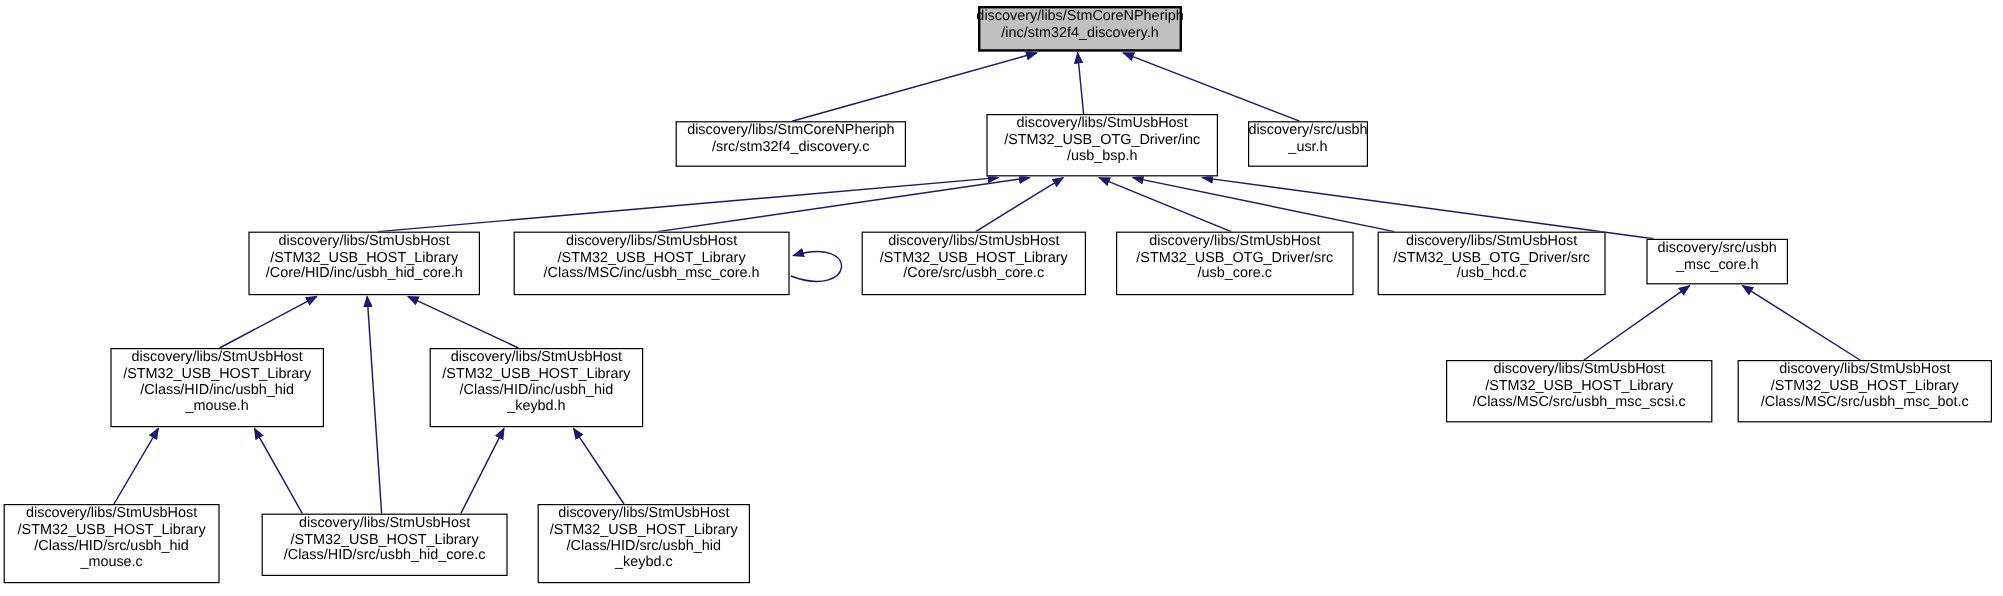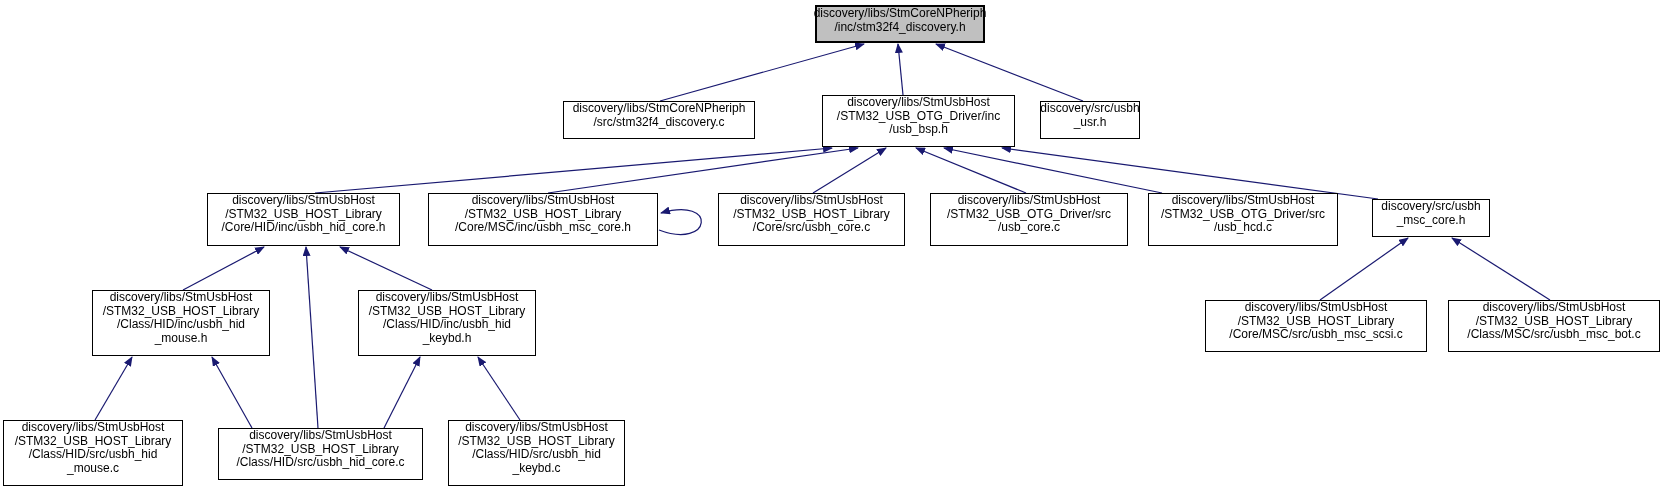--- a/index.html
+++ b/index.html
@@ -99,21 +99,21 @@
         <div class="line">_usr.h</div>
       </div>
       <div class="node" style="left: 207px; top: 193px; width: 193px; height: 53px; background: rgb(255, 255, 255); border-color: rgb(0, 0, 0);">
         <div class="line">discovery/libs/StmUsbHost</div>
         <div class="line">/STM32_USB_HOST_Library</div>
         <div class="line">/Core/HID/inc/usbh_hid_core.h</div>
       </div>
       <div class="node" style="left: 428px; top: 193px; width: 230px; height: 53px; background: rgb(255, 255, 255); border-color: rgb(0, 0, 0);">
         <div class="line">discovery/libs/StmUsbHost</div>
         <div class="line">/STM32_USB_HOST_Library</div>
-        <div class="line">/Core/MSC/inc/usbh_msc_core.h</div>
+        <div class="line">/Class/MSC/inc/usbh_msc_core.h</div>
       </div>
       <div class="node" style="left: 718px; top: 193px; width: 187px; height: 53px; background: rgb(255, 255, 255); border-color: rgb(0, 0, 0);">
         <div class="line">discovery/libs/StmUsbHost</div>
         <div class="line">/STM32_USB_HOST_Library</div>
         <div class="line">/Core/src/usbh_core.c</div>
       </div>
       <div class="node" style="left: 930px; top: 193px; width: 198px; height: 53px; background: rgb(255, 255, 255); border-color: rgb(0, 0, 0);">
         <div class="line">discovery/libs/StmUsbHost</div>
         <div class="line">/STM32_USB_OTG_Driver/src</div>
         <div class="line">/usb_core.c</div>
@@ -135,21 +135,21 @@
       </div>
       <div class="node" style="left: 358px; top: 290px; width: 178px; height: 66px; background: rgb(255, 255, 255); border-color: rgb(0, 0, 0);">
         <div class="line">discovery/libs/StmUsbHost</div>
         <div class="line">/STM32_USB_HOST_Library</div>
         <div class="line">/Class/HID/inc/usbh_hid</div>
         <div class="line">_keybd.h</div>
       </div>
       <div class="node" style="left: 1205px; top: 300px; width: 222px; height: 52px; background: rgb(255, 255, 255); border-color: rgb(0, 0, 0);">
         <div class="line">discovery/libs/StmUsbHost</div>
         <div class="line">/STM32_USB_HOST_Library</div>
-        <div class="line">/Core/MSC/src/usbh_msc_scsi.c</div>
+        <div class="line">/Class/MSC/src/usbh_msc_scsi.c</div>
       </div>
       <div class="node" style="left: 1448px; top: 300px; width: 212px; height: 52px; background: rgb(255, 255, 255); border-color: rgb(0, 0, 0);">
         <div class="line">discovery/libs/StmUsbHost</div>
         <div class="line">/STM32_USB_HOST_Library</div>
         <div class="line">/Class/MSC/src/usbh_msc_bot.c</div>
       </div>
       <div class="node" style="left: 3px; top: 420px; width: 180px; height: 66px; background: rgb(255, 255, 255); border-color: rgb(0, 0, 0);">
         <div class="line">discovery/libs/StmUsbHost</div>
         <div class="line">/STM32_USB_HOST_Library</div>
         <div class="line">/Class/HID/src/usbh_hid</div>

